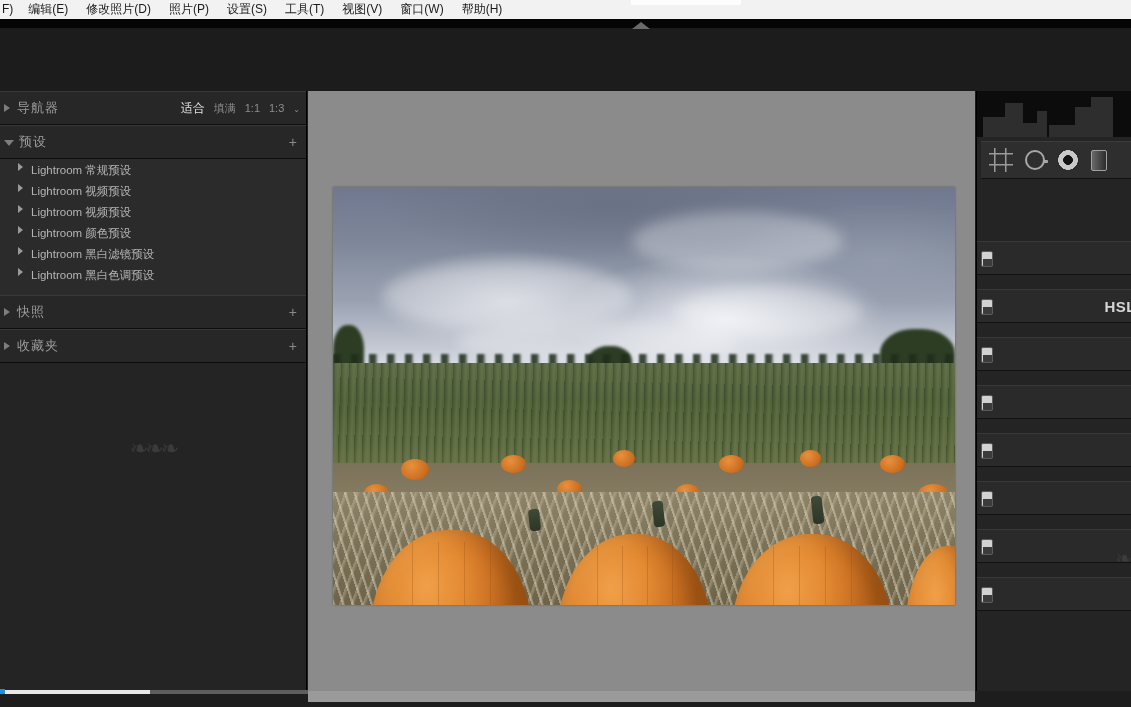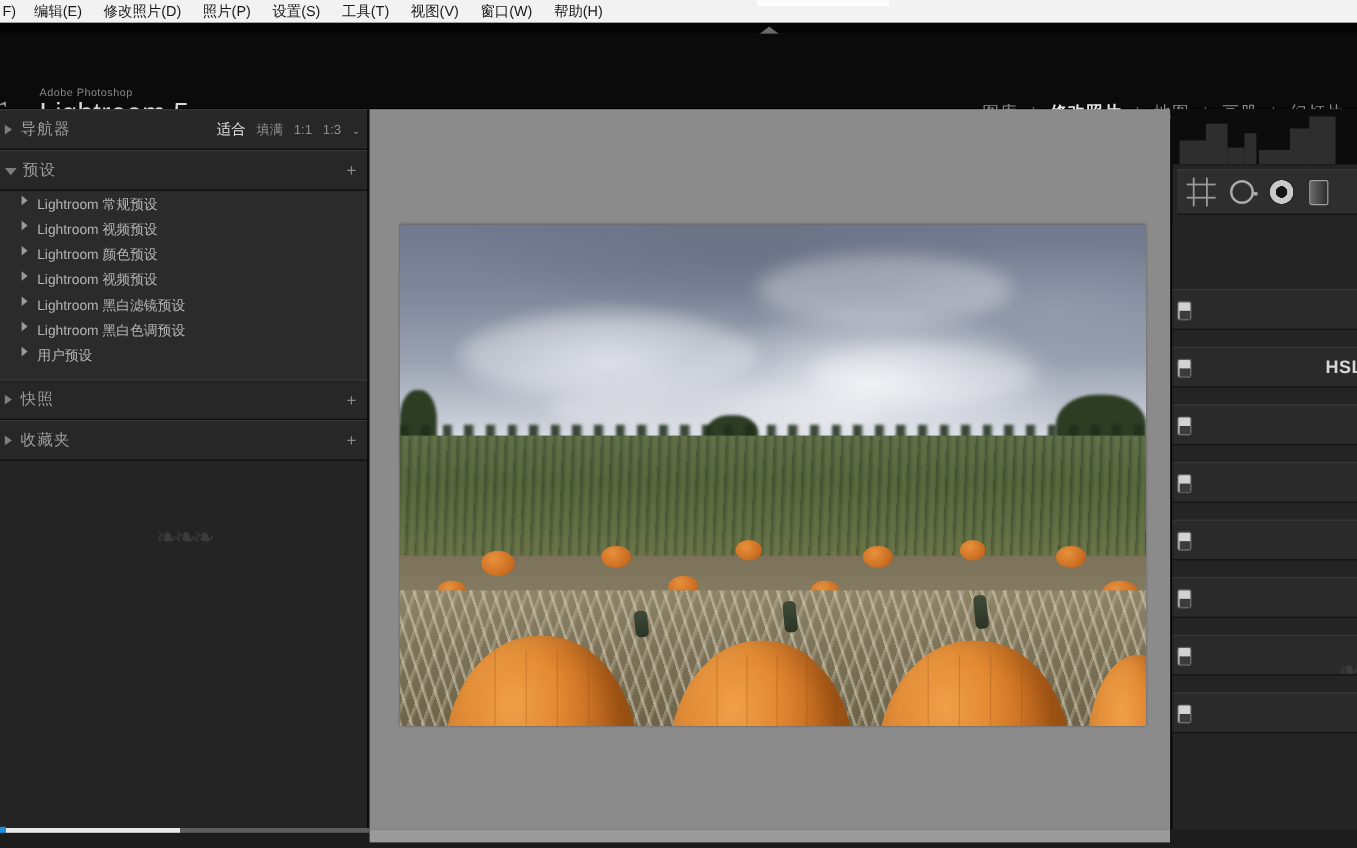--- a/index.html
+++ b/index.html
@@ -317,37 +317,20 @@
     <div class="mi">设置(S)</div>
     <div class="mi">工具(T)</div>
     <div class="mi">视图(V)</div>
     <div class="mi">窗口(W)</div>
     <div class="mi">帮助(H)</div>
   </div>
   <div class="white-notch"></div>
   <div class="menu-under"></div>
   <div class="collapse-caret"></div>
 
-  <div class="identity">
-    <div class="lr-mark">r</div>
-    <div class="lr-sup">Adobe Photoshop</div>
-    <div class="lr-name">Lightroom 5</div>
-
-    <div class="modules">
-      <div class="mod">图库</div>
-      <div class="sep">|</div>
-      <div class="mod active">修改照片</div>
-      <div class="sep">|</div>
-      <div class="mod">地图</div>
-      <div class="sep">|</div>
-      <div class="mod">画册</div>
-      <div class="sep">|</div>
-      <div class="mod">幻灯片</div>
-    </div>
-  </div>
 
   <div class="left-panel">
 
     <div class="panel-head">
       <span class="tri"></span>
       <span class="ttl">导航器</span>
       <span class="nav-zooms">
         <span class="z active">适合</span>
         <span class="z">填满</span>
         <span class="z">1:1</span>
@@ -366,37 +349,33 @@
       <div class="preset-row">
         <span class="ptri"></span>
         <span>Lightroom 常规预设</span>
       </div>
       <div class="preset-row">
         <span class="ptri"></span>
         <span>Lightroom 视频预设</span>
       </div>
       <div class="preset-row">
         <span class="ptri"></span>
-        <span>Lightroom 颜色预设</span>
+        <span>Lightroom 视频预设</span>
       </div>
       <div class="preset-row">
         <span class="ptri"></span>
-        <span>Lightroom 视频预设</span>
+        <span>Lightroom 颜色预设</span>
       </div>
       <div class="preset-row">
         <span class="ptri"></span>
         <span>Lightroom 黑白滤镜预设</span>
       </div>
       <div class="preset-row">
         <span class="ptri"></span>
         <span>Lightroom 黑白色调预设</span>
-      </div>
-      <div class="preset-row">
-        <span class="ptri"></span>
-        <span>用户预设</span>
       </div>
     </div>
 
     <div class="panel-head">
       <span class="tri"></span>
       <span class="ttl">快照</span>
       <span class="right-ctl">+</span>
     </div>
 
 

